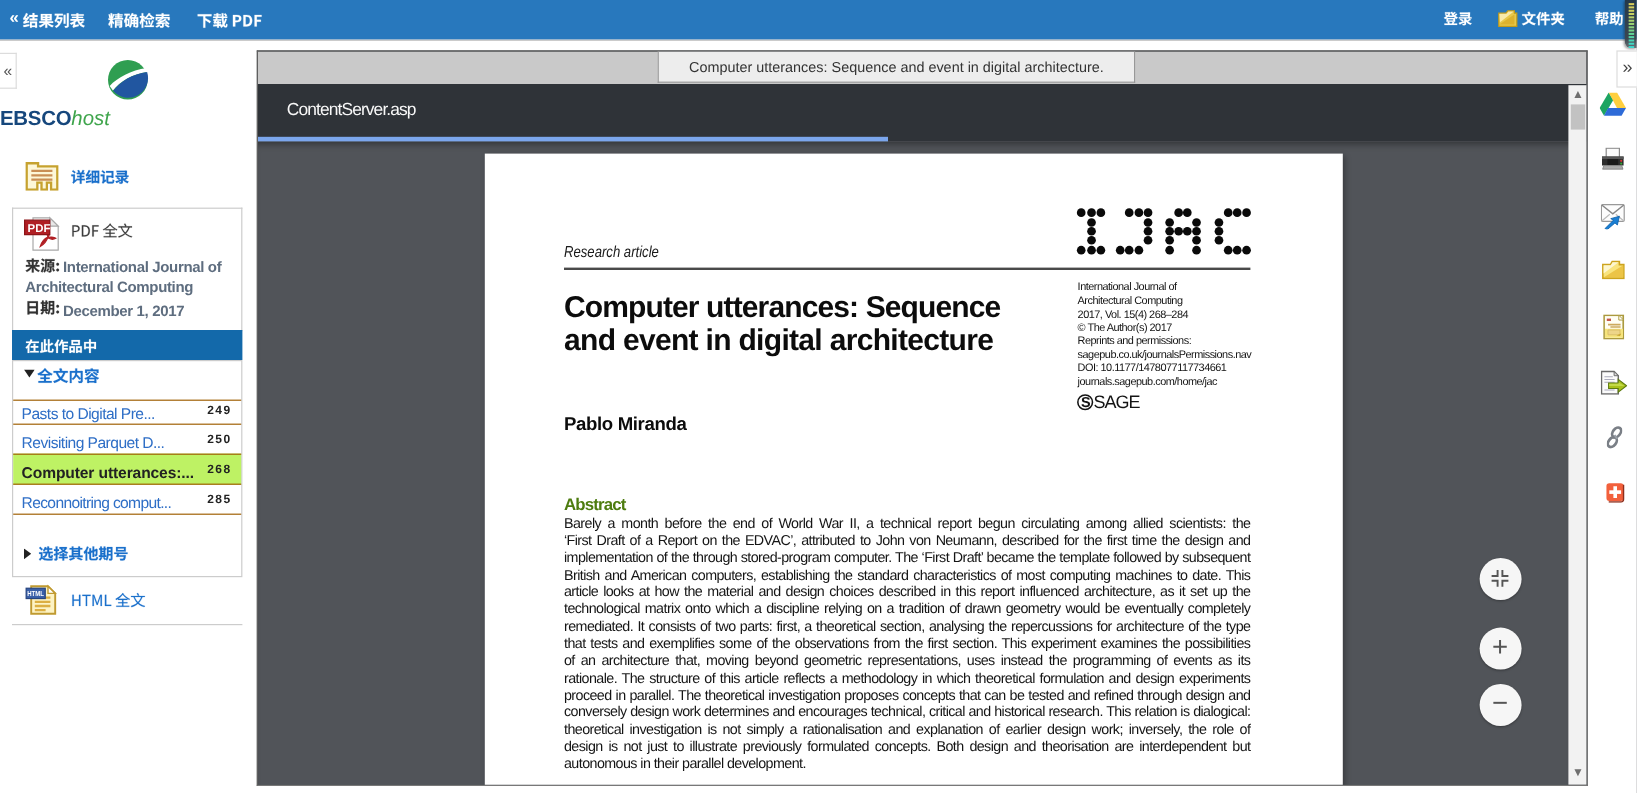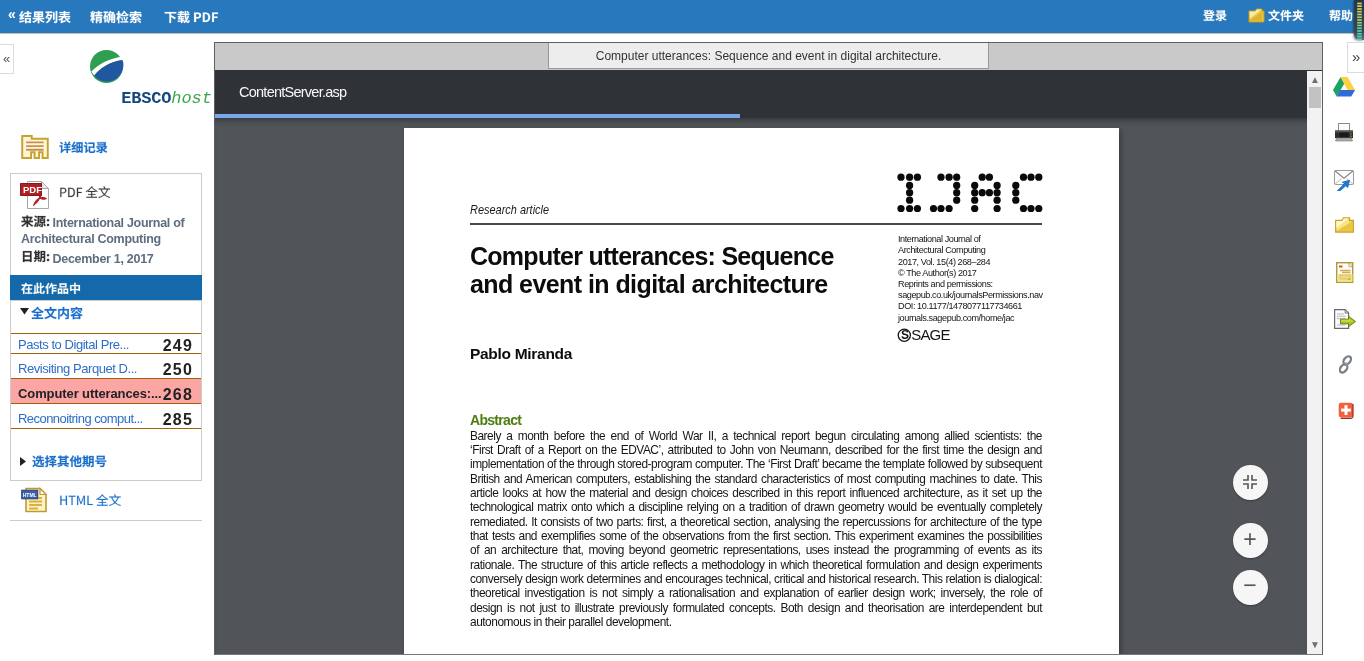--- a/index.html
+++ b/index.html
@@ -7,33 +7,33 @@
 .abs{position:absolute}
 #topbar{left:0;top:0;width:1364px;height:33px;background:#2878bd}
 #topline{left:0;top:33px;width:1364px;height:1px;background:#bfbfbf}
 #exttab{right:0;top:0;width:10px;height:40px;background:linear-gradient(#24384a,#3c4750 80%,#6a7076);border-radius:0 0 0 5px;box-shadow:-1px 1px 2px rgba(0,0,0,.35)}
 #collapse{left:0;top:44px;width:13px;height:28px;border:1px solid #dcdcdc;border-left:none;background:#fff;color:#555;font-size:13px;text-align:center;line-height:27px}
 #expand{left:1347px;top:42px;width:19px;height:29px;border:1px solid #dcdcdc;background:#fff;color:#444;font-size:15px;text-align:left;padding-left:4px;line-height:28px}
 .sbox{left:10px;width:192px;border:1px solid #ccc;box-sizing:border-box;background:#fff}
 #inwork{left:10px;top:275px;width:192px;height:25px;background:#1369aa}
 #frame{left:214px;top:42px;width:1109px;height:612.5px;border:1px solid #5f5f5f;border-bottom:1px solid #787878;box-sizing:border-box;background:#515459;overflow:hidden}
 #tabbar{left:0;top:0;width:100%;height:27px;background:#c9c9c9}
-#tab{left:333px;top:0px;width:441px;height:26px;background:#ededed;border:1px solid #989898;border-top:none;box-sizing:border-box;color:#333;font-size:12px;text-align:center;line-height:27px}
+#tab{left:333px;top:0px;width:398px;height:26px;background:#ededed;border:1px solid #989898;border-top:none;box-sizing:border-box;color:#333;font-size:12px;text-align:center;line-height:27px}
 #dhead{left:0;top:27px;width:100%;height:48px;background:#2f3338}
 #dhead .t{position:absolute;left:24px;top:14px;color:#f8f8f8;font-weight:normal;font-size:14.5px;letter-spacing:-0.75px}
 #prog{left:0;top:71px;width:525px;height:4px;background:#7ba6ec}
 #viewer{left:0;top:75px;width:1093px;height:545px;background:#515459;box-shadow:inset 0 6px 6px -4px rgba(0,0,0,.4)}
 #page{left:189px;top:85px;width:715px;height:560px;background:#fff;box-shadow:2px 2px 5px rgba(0,0,0,.3);color:#111}
 #scroll{left:1092px;top:28px;width:16px;height:582.5px;background:#f2f2f2}
 #scroll .thumb{position:absolute;left:2px;top:16px;width:12px;height:21px;background:#c2c2c2}
 .arr{position:absolute;left:0;width:16px;color:#6f6f6f;font-size:10px;text-align:center}
 .zbtn{position:absolute;width:35px;height:35px;border-radius:50%;background:#f6f6f6;color:#555;text-align:center;box-shadow:0 1px 2px rgba(0,0,0,.3)}
 .row{position:absolute;left:0px;width:190px;border-top:1px solid #a16207;font-size:13px}
 .row .lk{letter-spacing:-0.45px}
-.row .pg{font-size:16px;letter-spacing:1.2px}
+.row .pg{font-size:10px;letter-spacing:1.2px}
 .row .pg{position:absolute;right:8px;font-weight:bold;color:#222}
 .row .lk{position:absolute;left:7px;color:#2e6ec6}
 #rescol{position:absolute;left:494px;top:106.2px;font-size:9.1px;line-height:11.18px;letter-spacing:-0.42px;color:#141414}
 #abs-body{position:absolute;left:66px;top:300.8px;width:572px;font-size:11.9px;letter-spacing:-0.47px;color:#151515}
 #abs-body div{text-align:justify;text-align-last:justify;height:14.33px;white-space:nowrap}
 #abs-body div:last-child{text-align-last:left}
 </style></head>
 <body>
 <div class="abs" id="topbar">
  <span class="abs" style="left:8px;top:6px;color:#fff;font-weight:bold;font-size:14px">«</span>
@@ -81,21 +81,21 @@
       <rect x="3.2" y="38.4" width="4.6" height="1.7" fill="#3cd7cc"></rect>
  </svg>
 </div>
 <div class="abs" id="collapse">«</div>
 
 <svg class="abs" style="left:88px;top:48px" width="37" height="37" viewBox="0 0 37 37">
  <circle cx="18.5" cy="18.5" r="16.5" fill="#2f9e51"></circle>
  <path d="M3.4 23.6 C 10 16.5 21 10.5 34.3 8.6 L 34.6 11.9 C 22.5 13.5 12 19.6 6.1 27.5 z" fill="#fff"></path>
  <path d="M34.6 12 A 16.5 16.5 0 0 1 6.3 27.7 C 12.2 19.8 22.5 13.6 34.6 12 z" fill="#2156a0"></path>
 </svg>
-<div class="abs" style="left:0;top:88.5px;width:212px;text-align:right;font-family:Liberation Mono, monospace;font-size:17px"><span style="color:#16477c;font-weight:bold;letter-spacing:-0.2px">EBSCO</span><span style="color:#3fa54c;font-style:italic">host</span></div>
+<div class="abs" style="left:0;top:88.5px;width:212px;text-align:left;font-family:Liberation Sans, sans-serif;font-size:17px"><span style="color:#16477c;font-weight:bold;letter-spacing:-0.2px">EBSCO</span><span style="color:#3fa54c;font-style:italic">host</span></div>
 
 <svg class="abs" style="left:20.5px;top:135px" width="28" height="24" viewBox="0 0 27 23.5">
  <path d="M1 1 h9.3 v2.6 h15.7 v18.9 h-5.1 v-5.7 h-3.4 v5.7 h-4.4 v-5.7 h-3.4 v5.7 h-8.7 z" fill="#fdf7d8" stroke="#c6a22f" stroke-width="1.9"></path>
  <path d="M4.8 7.3 h17.2 M4.8 10.9 h17.2 M4.8 14.4 h17.2" stroke="#c98f55" stroke-width="1.8"></path>
 </svg>
 <svg style="position:absolute;left:59px;top:135.5px;overflow:visible" width="2" height="16">
     <path transform="translate(0,16)" d="M1.0 -9.3 2.0 -10.2Q2.3 -10.0 2.7 -9.6Q3.1 -9.3 3.4 -9.0Q3.8 -8.7 4.0 -8.4L3.0 -7.4Q2.8 -7.6 2.5 -8.0Q2.1 -8.3 1.8 -8.6Q1.4 -9.0 1.0 -9.3ZM2.2 1.0 1.8 -0.3 2.1 -0.8 4.4 -2.5Q4.5 -2.2 4.6 -1.9Q4.8 -1.5 4.9 -1.3Q4.1 -0.7 3.6 -0.3Q3.1 0.1 2.8 0.4Q2.5 0.6 2.4 0.8Q2.2 0.9 2.2 1.0ZM0.4 -6.6H3.1V-5.2H0.4ZM2.2 1.0Q2.1 0.9 2.0 0.7Q1.8 0.5 1.7 0.3Q1.5 0.1 1.4 -0.0Q1.6 -0.1 1.7 -0.3Q1.8 -0.5 1.9 -0.8Q2.0 -1.0 2.0 -1.3V-6.6H3.4V-0.6Q3.4 -0.6 3.3 -0.5Q3.2 -0.3 3.0 -0.2Q2.8 0.0 2.6 0.2Q2.4 0.4 2.3 0.7Q2.2 0.9 2.2 1.0ZM4.9 -8.1H11.5V-6.8H4.9ZM5.3 -5.6H11.2V-4.3H5.3ZM4.6 -3.0H11.7V-1.7H4.6ZM7.5 -7.6H9.0V1.1H7.5ZM5.5 -9.9 6.8 -10.3Q7.1 -9.9 7.3 -9.4Q7.6 -8.8 7.7 -8.4L6.4 -7.9Q6.3 -8.3 6.0 -8.9Q5.7 -9.4 5.5 -9.9ZM9.8 -10.4 11.3 -10.0Q11.0 -9.3 10.6 -8.5Q10.3 -7.8 10.0 -7.3L8.7 -7.8Q8.9 -8.1 9.1 -8.6Q9.3 -9.0 9.5 -9.5Q9.7 -10.0 9.8 -10.4Z M13.0 -2.1Q13.0 -2.2 12.9 -2.4Q12.8 -2.7 12.7 -2.9Q12.6 -3.2 12.6 -3.4Q12.8 -3.4 13.0 -3.6Q13.3 -3.8 13.6 -4.1Q13.8 -4.2 14.1 -4.6Q14.4 -4.9 14.8 -5.4Q15.1 -5.9 15.5 -6.4Q15.9 -7.0 16.3 -7.5L17.4 -6.8Q16.7 -5.7 15.8 -4.6Q14.8 -3.6 13.9 -2.8V-2.7Q13.9 -2.7 13.7 -2.7Q13.6 -2.6 13.4 -2.5Q13.3 -2.4 13.1 -2.3Q13.0 -2.2 13.0 -2.1ZM13.0 -2.1 12.9 -3.2 13.6 -3.7 17.0 -4.1Q17.0 -3.9 17.0 -3.5Q17.1 -3.1 17.1 -2.9Q15.9 -2.7 15.1 -2.6Q14.4 -2.4 14.0 -2.4Q13.5 -2.3 13.3 -2.2Q13.1 -2.1 13.0 -2.1ZM12.9 -5.1Q12.9 -5.2 12.8 -5.4Q12.7 -5.7 12.6 -6.0Q12.5 -6.2 12.5 -6.4Q12.7 -6.5 12.8 -6.7Q13.0 -6.8 13.2 -7.1Q13.4 -7.3 13.6 -7.6Q13.8 -7.9 14.0 -8.4Q14.3 -8.8 14.5 -9.4Q14.8 -9.9 15.0 -10.4L16.4 -9.8Q16.1 -9.1 15.6 -8.4Q15.2 -7.6 14.7 -7.0Q14.3 -6.3 13.8 -5.8V-5.8Q13.8 -5.8 13.7 -5.7Q13.6 -5.6 13.4 -5.5Q13.2 -5.4 13.1 -5.3Q12.9 -5.1 12.9 -5.1ZM12.9 -5.1 12.9 -6.1 13.5 -6.5 16.2 -6.7Q16.1 -6.4 16.1 -6.1Q16.0 -5.7 16.0 -5.5Q15.1 -5.4 14.6 -5.3Q14.0 -5.3 13.7 -5.2Q13.4 -5.2 13.2 -5.1Q13.0 -5.1 12.9 -5.1ZM12.6 -0.9Q13.1 -1.0 13.9 -1.1Q14.6 -1.2 15.4 -1.3Q16.2 -1.5 17.0 -1.6L17.1 -0.3Q16.0 -0.1 14.9 0.1Q13.7 0.3 12.8 0.5ZM18.1 -1.2H22.8V0.2H18.1ZM18.1 -5.4H22.8V-4.0H18.1ZM19.8 -8.7H21.1V-0.5H19.8ZM17.4 -9.8H23.7V0.7H22.3V-8.3H18.7V0.8H17.4Z M25.6 -9.3 26.6 -10.2Q27.0 -9.9 27.4 -9.5Q27.8 -9.2 28.1 -8.8Q28.5 -8.5 28.7 -8.2L27.7 -7.2Q27.5 -7.5 27.1 -7.8Q26.8 -8.2 26.4 -8.6Q26.0 -9.0 25.6 -9.3ZM26.8 1.0 26.5 -0.4 26.8 -0.9 29.0 -2.5Q29.1 -2.2 29.2 -1.8Q29.4 -1.4 29.5 -1.2Q28.7 -0.6 28.2 -0.2Q27.7 0.1 27.4 0.4Q27.1 0.6 27.0 0.7Q26.9 0.8 26.8 1.0ZM24.9 -6.6H27.7V-5.2H24.9ZM26.8 1.0Q26.7 0.8 26.6 0.6Q26.4 0.4 26.3 0.2Q26.1 -0.0 26.0 -0.1Q26.2 -0.3 26.4 -0.6Q26.6 -1.0 26.6 -1.5V-6.6H28.1V-0.7Q28.1 -0.7 28.0 -0.5Q27.8 -0.4 27.6 -0.2Q27.4 -0.1 27.2 0.2Q27.1 0.4 26.9 0.6Q26.8 0.8 26.8 1.0ZM30.3 -5.6H34.9V-4.3H30.3ZM29.7 -5.6H31.2V-1.1Q31.2 -0.7 31.3 -0.6Q31.5 -0.5 32.0 -0.5Q32.1 -0.5 32.3 -0.5Q32.5 -0.5 32.7 -0.5Q33.0 -0.5 33.2 -0.5Q33.5 -0.5 33.7 -0.5Q33.9 -0.5 34.0 -0.5Q34.4 -0.5 34.5 -0.6Q34.7 -0.8 34.8 -1.2Q34.8 -1.6 34.9 -2.4Q35.0 -2.3 35.3 -2.2Q35.5 -2.1 35.8 -2.0Q36.1 -1.9 36.3 -1.8Q36.2 -0.8 36.0 -0.2Q35.8 0.4 35.3 0.7Q34.9 0.9 34.1 0.9Q34.0 0.9 33.8 0.9Q33.6 0.9 33.3 0.9Q33.0 0.9 32.7 0.9Q32.4 0.9 32.2 0.9Q31.9 0.9 31.8 0.9Q31.0 0.9 30.6 0.7Q30.1 0.5 29.9 0.1Q29.7 -0.3 29.7 -1.1ZM29.4 -9.6H35.5V-3.7H34.0V-8.1H29.4Z M37.3 -5.8H48.1V-4.5H37.3ZM41.9 -5.1H43.4V-0.3Q43.4 0.2 43.3 0.5Q43.1 0.8 42.7 0.9Q42.4 1.1 41.9 1.1Q41.4 1.1 40.7 1.1Q40.6 0.9 40.5 0.5Q40.3 0.1 40.2 -0.1Q40.5 -0.1 40.8 -0.1Q41.1 -0.1 41.3 -0.1Q41.6 -0.1 41.6 -0.1Q41.8 -0.1 41.8 -0.1Q41.9 -0.2 41.9 -0.3ZM43.2 -4.7Q43.6 -3.8 44.4 -2.9Q45.1 -2.1 46.1 -1.5Q47.1 -1.0 48.3 -0.6Q48.1 -0.5 47.9 -0.3Q47.7 -0.0 47.6 0.2Q47.4 0.5 47.3 0.7Q46.0 0.2 45.0 -0.5Q44.0 -1.2 43.3 -2.2Q42.5 -3.2 42.0 -4.4ZM46.3 -4.6 47.5 -3.7Q47.1 -3.3 46.6 -3.0Q46.1 -2.6 45.7 -2.3Q45.2 -2.0 44.8 -1.8L43.8 -2.6Q44.2 -2.8 44.7 -3.2Q45.1 -3.5 45.5 -3.9Q46.0 -4.3 46.3 -4.6ZM38.0 -3.6 39.0 -4.5Q39.4 -4.3 39.8 -4.0Q40.2 -3.8 40.6 -3.5Q41.0 -3.3 41.3 -3.0L40.2 -2.0Q40.0 -2.3 39.6 -2.5Q39.2 -2.8 38.8 -3.1Q38.4 -3.4 38.0 -3.6ZM37.2 -0.9Q37.9 -1.1 38.7 -1.4Q39.6 -1.7 40.5 -2.1Q41.4 -2.4 42.4 -2.8L42.7 -1.6Q41.9 -1.2 41.1 -0.9Q40.2 -0.5 39.5 -0.2Q38.7 0.2 38.0 0.4ZM38.5 -7.8H45.6V-6.5H38.5ZM45.2 -9.8H45.4L45.7 -9.8L46.8 -9.8Q46.8 -9.0 46.8 -8.2Q46.8 -7.4 46.7 -6.6Q46.6 -5.9 46.6 -5.2L45.0 -5.2Q45.1 -5.8 45.1 -6.4Q45.1 -7.0 45.2 -7.6Q45.2 -8.2 45.2 -8.7Q45.2 -9.2 45.2 -9.6ZM38.1 -9.8H45.7V-8.4H38.1Z" fill="#1c71cc" stroke="#1c71cc" stroke-width="0.15"></path>
   </svg>
 
 <div class="abs sbox" style="top:173px;height:103px;border-bottom:none"></div>
@@ -133,21 +133,21 @@
     <path transform="translate(0,16)" d="M2.7 -3.5H10.4V-2.1H2.7ZM2.5 -6.3H10.5V-5.0H2.5ZM1.0 -0.5H12.1V0.9H1.0ZM5.7 -5.7H7.3V0.2H5.7ZM6.2 -11.2 7.6 -10.5Q6.8 -9.4 5.8 -8.4Q4.8 -7.4 3.7 -6.6Q2.5 -5.8 1.3 -5.2Q1.1 -5.5 0.8 -5.8Q0.5 -6.2 0.2 -6.5Q1.4 -7.0 2.5 -7.7Q3.6 -8.4 4.6 -9.3Q5.6 -10.2 6.2 -11.2ZM6.9 -10.7Q8.2 -9.2 9.6 -8.2Q11.1 -7.2 12.8 -6.4Q12.5 -6.2 12.2 -5.8Q11.9 -5.4 11.8 -5.1Q10.6 -5.7 9.5 -6.4Q8.5 -7.1 7.5 -8.0Q6.6 -8.9 5.6 -10.0Z M22.0 -8.1 23.6 -7.7Q22.8 -5.3 21.6 -3.6Q20.3 -1.9 18.5 -0.7Q16.7 0.4 14.3 1.1Q14.2 1.0 14.0 0.7Q13.9 0.4 13.7 0.1Q13.5 -0.1 13.3 -0.3Q15.6 -0.9 17.3 -1.9Q19.0 -2.9 20.2 -4.4Q21.3 -6.0 22.0 -8.1ZM17.0 -8.0Q17.6 -6.1 18.8 -4.6Q20.0 -3.1 21.7 -2.0Q23.5 -0.9 25.7 -0.4Q25.6 -0.2 25.4 0.0Q25.2 0.3 25.0 0.6Q24.8 0.8 24.7 1.1Q22.3 0.4 20.5 -0.8Q18.8 -2.0 17.6 -3.7Q16.3 -5.4 15.5 -7.6ZM13.6 -8.9H25.5V-7.3H13.6ZM18.4 -10.7 20.0 -11.2Q20.3 -10.7 20.5 -10.2Q20.8 -9.6 20.9 -9.2L19.1 -8.7Q19.1 -9.1 18.8 -9.6Q18.6 -10.2 18.4 -10.7Z M31.7 -5.3 32.9 -6.1Q33.3 -5.7 33.8 -5.3Q34.3 -4.8 34.8 -4.3Q35.2 -3.9 35.6 -3.4Q36.1 -3.0 36.4 -2.6L35.1 -1.6Q34.8 -2.0 34.4 -2.4Q34.0 -2.9 33.5 -3.4Q33.1 -3.9 32.6 -4.4Q32.1 -4.8 31.7 -5.3ZM31.7 -11.0H33.3V-7.9Q33.3 -7.3 33.2 -6.6Q33.1 -5.9 32.9 -5.2Q32.7 -4.5 32.3 -3.8Q31.9 -3.1 31.3 -2.5Q30.7 -1.9 29.8 -1.3Q29.7 -1.5 29.5 -1.7Q29.3 -1.9 29.1 -2.2Q28.9 -2.4 28.7 -2.5Q29.5 -2.9 30.1 -3.5Q30.6 -4.0 31.0 -4.6Q31.3 -5.1 31.5 -5.7Q31.6 -6.3 31.7 -6.9Q31.7 -7.4 31.7 -7.9ZM27.2 -8.9H37.0V-7.4H28.7V1.2H27.2ZM36.3 -8.9H37.9V-0.6Q37.9 0.0 37.7 0.4Q37.6 0.7 37.2 0.9Q36.8 1.1 36.1 1.1Q35.5 1.2 34.6 1.2Q34.6 1.0 34.5 0.7Q34.5 0.4 34.3 0.1Q34.2 -0.2 34.1 -0.4Q34.5 -0.4 34.9 -0.3Q35.3 -0.3 35.6 -0.3Q35.9 -0.3 36.0 -0.3Q36.2 -0.3 36.3 -0.4Q36.3 -0.5 36.3 -0.6Z M43.1 -8.3 44.6 -7.8Q44.2 -7.3 43.6 -6.7Q43.1 -6.2 42.5 -5.7Q41.8 -5.2 41.2 -4.9Q41.1 -5.0 40.9 -5.3Q40.7 -5.5 40.5 -5.7Q40.3 -6.0 40.2 -6.1Q41.1 -6.5 41.8 -7.1Q42.6 -7.7 43.1 -8.3ZM46.3 -7.4 47.4 -8.3Q47.9 -8.0 48.5 -7.6Q49.2 -7.2 49.7 -6.7Q50.3 -6.3 50.6 -5.9L49.5 -4.9Q49.2 -5.3 48.6 -5.7Q48.1 -6.2 47.5 -6.6Q46.9 -7.1 46.3 -7.4ZM41.7 -3.3H49.3V1.1H47.7V-2.0H43.2V1.2H41.7ZM42.6 -0.6H48.4V0.8H42.6ZM39.9 -10.0H51.1V-7.2H49.5V-8.6H41.5V-7.2H39.9ZM44.4 -10.8 46.0 -11.2Q46.2 -10.8 46.4 -10.4Q46.6 -9.9 46.7 -9.6L45.0 -9.2Q44.9 -9.5 44.7 -10.0Q44.6 -10.5 44.4 -10.8ZM45.2 -7.1 46.6 -6.5Q45.9 -5.4 44.9 -4.5Q43.9 -3.5 42.8 -2.8Q41.6 -2.1 40.3 -1.6Q40.2 -1.9 39.9 -2.2Q39.6 -2.6 39.4 -2.9Q40.6 -3.3 41.7 -3.9Q42.8 -4.5 43.7 -5.3Q44.6 -6.1 45.2 -7.1ZM46.0 -6.6Q47.2 -5.3 48.6 -4.5Q50.0 -3.7 51.6 -3.1Q51.4 -2.8 51.1 -2.5Q50.8 -2.1 50.6 -1.8Q49.5 -2.3 48.5 -2.9Q47.5 -3.5 46.5 -4.2Q45.6 -5.0 44.8 -6.0Z" fill="#1c71cc" stroke="#1c71cc" stroke-width="0.15"></path>
   </svg>
 <div class="row" style="left:11px;top:332.5px;height:20px">
     <span class="lk" style="top:3px">Pasts to Digital Pre...</span>
     <span class="pg" style="top:3px">249</span>
   </div>
 <div class="row" style="left:11px;top:352.8px;height:25px">
     <span class="lk" style="top:7px">Revisiting Parquet D...</span>
     <span class="pg" style="top:7px">250</span>
   </div>
-<div class="row" style="left:11px;top:377.7px;height:25.5px;background:#fca5a5">
+<div class="row" style="left:11px;top:377.7px;height:25.5px;background:#bef264">
     <span class="lk" style="top:7px;color:#222;font-weight:bold;letter-spacing:-0.1px">Computer utterances:...</span>
     <span class="pg" style="top:7px">268</span>
   </div>
 <div class="row" style="left:11px;top:403.2px;height:24.4px">
     <span class="lk" style="top:7px;letter-spacing:-0.55px">Reconnoitring comput...</span>
     <span class="pg" style="top:7px">285</span>
   </div>
 <div class="row" style="left:11px;top:427.6px;height:1px"></div>
 <svg class="abs" style="left:20px;top:457px" width="7" height="9">
     <path d="M0 0 v9 l6 -4.5z" fill="#222"></path>
@@ -235,20 +235,21 @@
    <div>Barely a month before the end of World War II, a technical report begun circulating among allied scientists: the</div>
    <div>‘First Draft of a Report on the EDVAC’, attributed to John von Neumann, described for the first time the design and</div>
    <div>implementation of the through stored-program computer. The ‘First Draft’ became the template followed by subsequent</div>
    <div>British and American computers, establishing the standard characteristics of most computing machines to date. This</div>
    <div>article looks at how the material and design choices described in this report influenced architecture, as it set up the</div>
    <div>technological matrix onto which a discipline relying on a tradition of drawn geometry would be eventually completely</div>
    <div>remediated. It consists of two parts: first, a theoretical section, analysing the repercussions for architecture of the type</div>
    <div>that tests and exemplifies some of the observations from the first section. This experiment examines the possibilities</div>
    <div>of an architecture that, moving beyond geometric representations, uses instead the programming of events as its</div>
    <div>rationale. The structure of this article reflects a methodology in which theoretical formulation and design experiments</div>
+   <div>proceed in parallel. The theoretical investigation proposes concepts that can be tested and refined through design and</div>
    <div>conversely design work determines and encourages technical, critical and historical research. This relation is dialogical:</div>
    <div>theoretical investigation is not simply a rationalisation and explanation of earlier design work; inversely, the role of</div>
    <div>design is not just to illustrate previously formulated concepts. Both design and theorisation are interdependent but</div>
    <div>autonomous in their parallel development.</div>
   </div>
  </div>
  <div class="zbtn" style="left:1017.5px;top:421.5px"><svg width="16" height="16" viewBox="0 0 16 16" style="margin-top:9px">
         <g stroke="#555" stroke-width="1.6" fill="none">
           <path d="M6 1 v5 h-5"></path>
           <path d="M10 1 v5 h5"></path>

